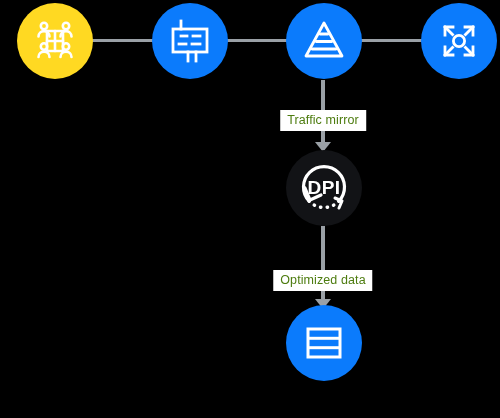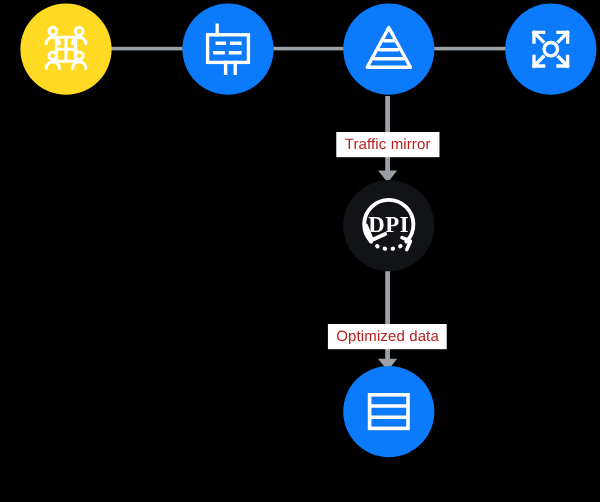--- a/index.html
+++ b/index.html
@@ -66,21 +66,21 @@
     border-right: 8px solid transparent;
     border-top: 10px solid #9AA0A6;
   }
   .vhead-1 { top: 142px; }
   .vhead-2 { top: 299px; }
 
   
   .elabel {
     position: absolute;
     background: #FFFFFF;
-    color: #b91c1c;
+    color: #4d7c0f;
     font-size: 12.5px;
     line-height: 16px;
     padding: 2px 7px 3px 7px;
     white-space: nowrap;
     transform: translateX(-50%);
     letter-spacing: 0.1px;
   }
   .elabel-mirror    { left: 323px; top: 110px; }
   .elabel-optimized { left: 323px; top: 270px; }
 
@@ -92,21 +92,20 @@
     width: 76px;
     height: 76px;
     display: flex;
     align-items: center;
     justify-content: center;
     color: #FFFFFF;
     font-size: 19px;
     font-weight: bold;
     letter-spacing: 0.5px;
     pointer-events: none;
-    font-family: Liberation Serif, serif;
   }
 </style>
 </head>
 <body>
 
 <div id="stage">
 
   <div class="hconn hconn-1"></div>
   <div class="hconn hconn-2"></div>
   <div class="hconn hconn-3"></div>

